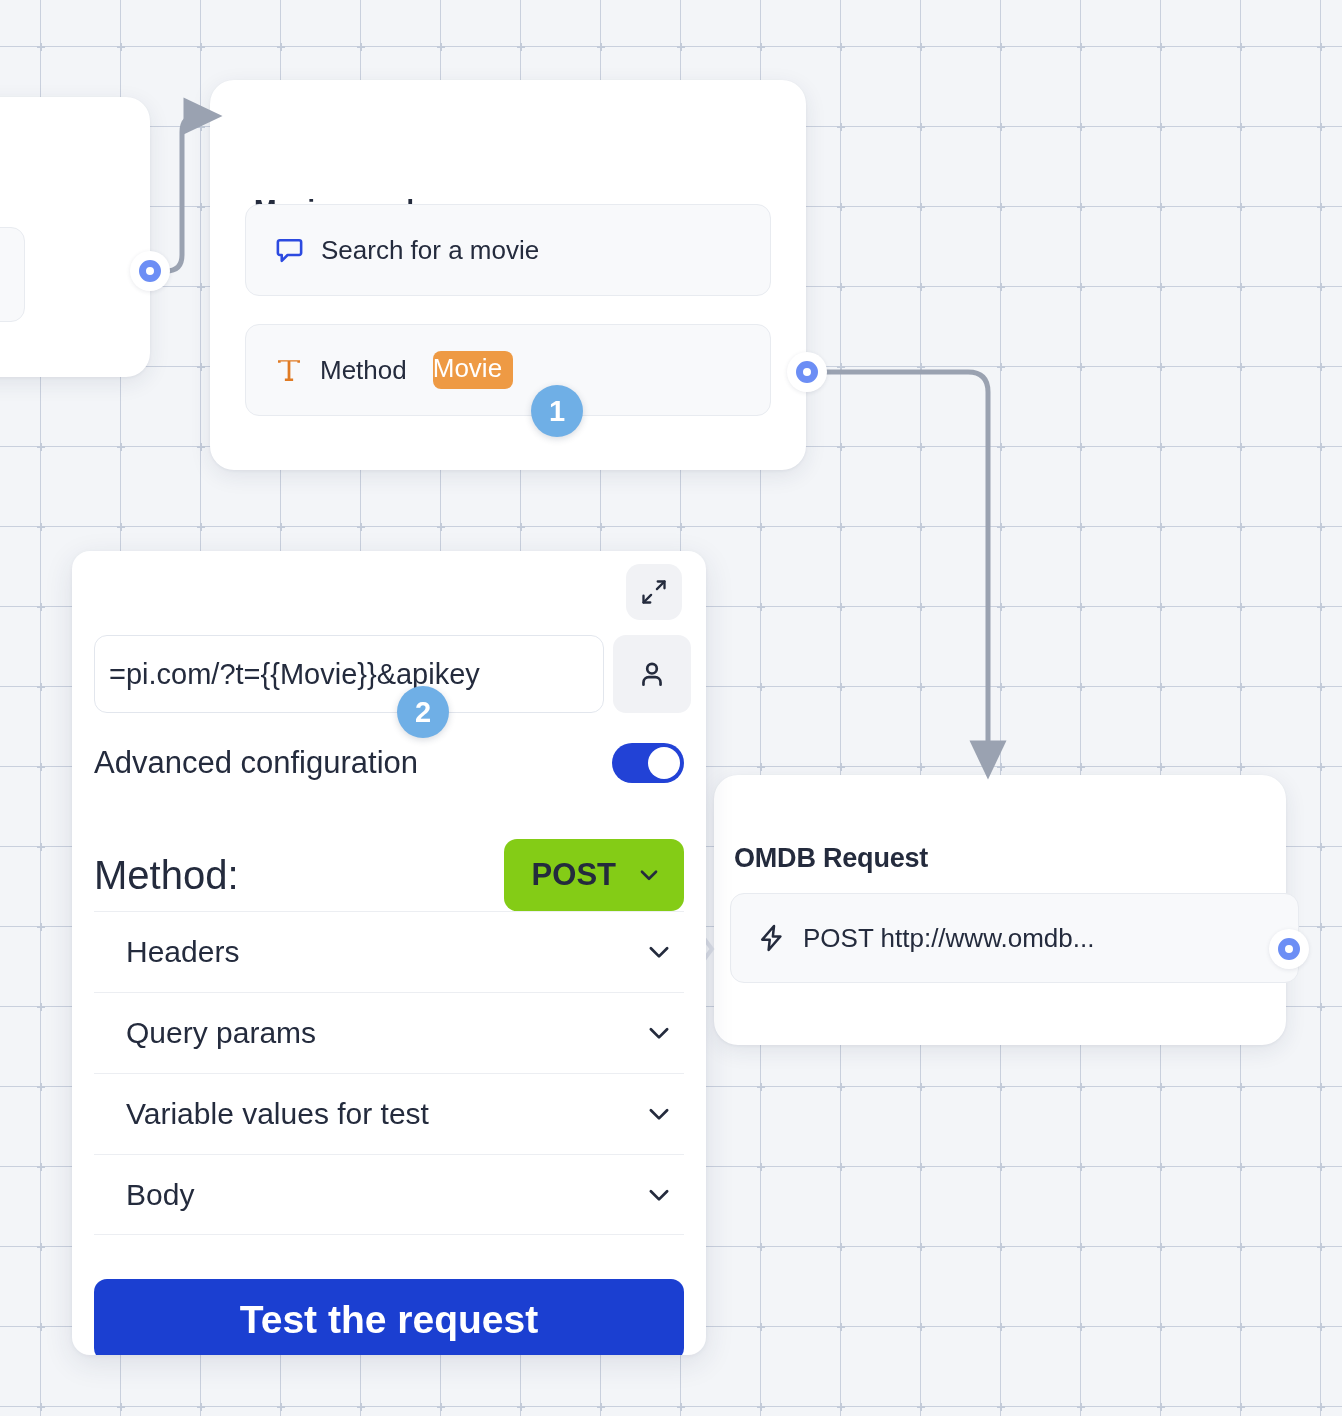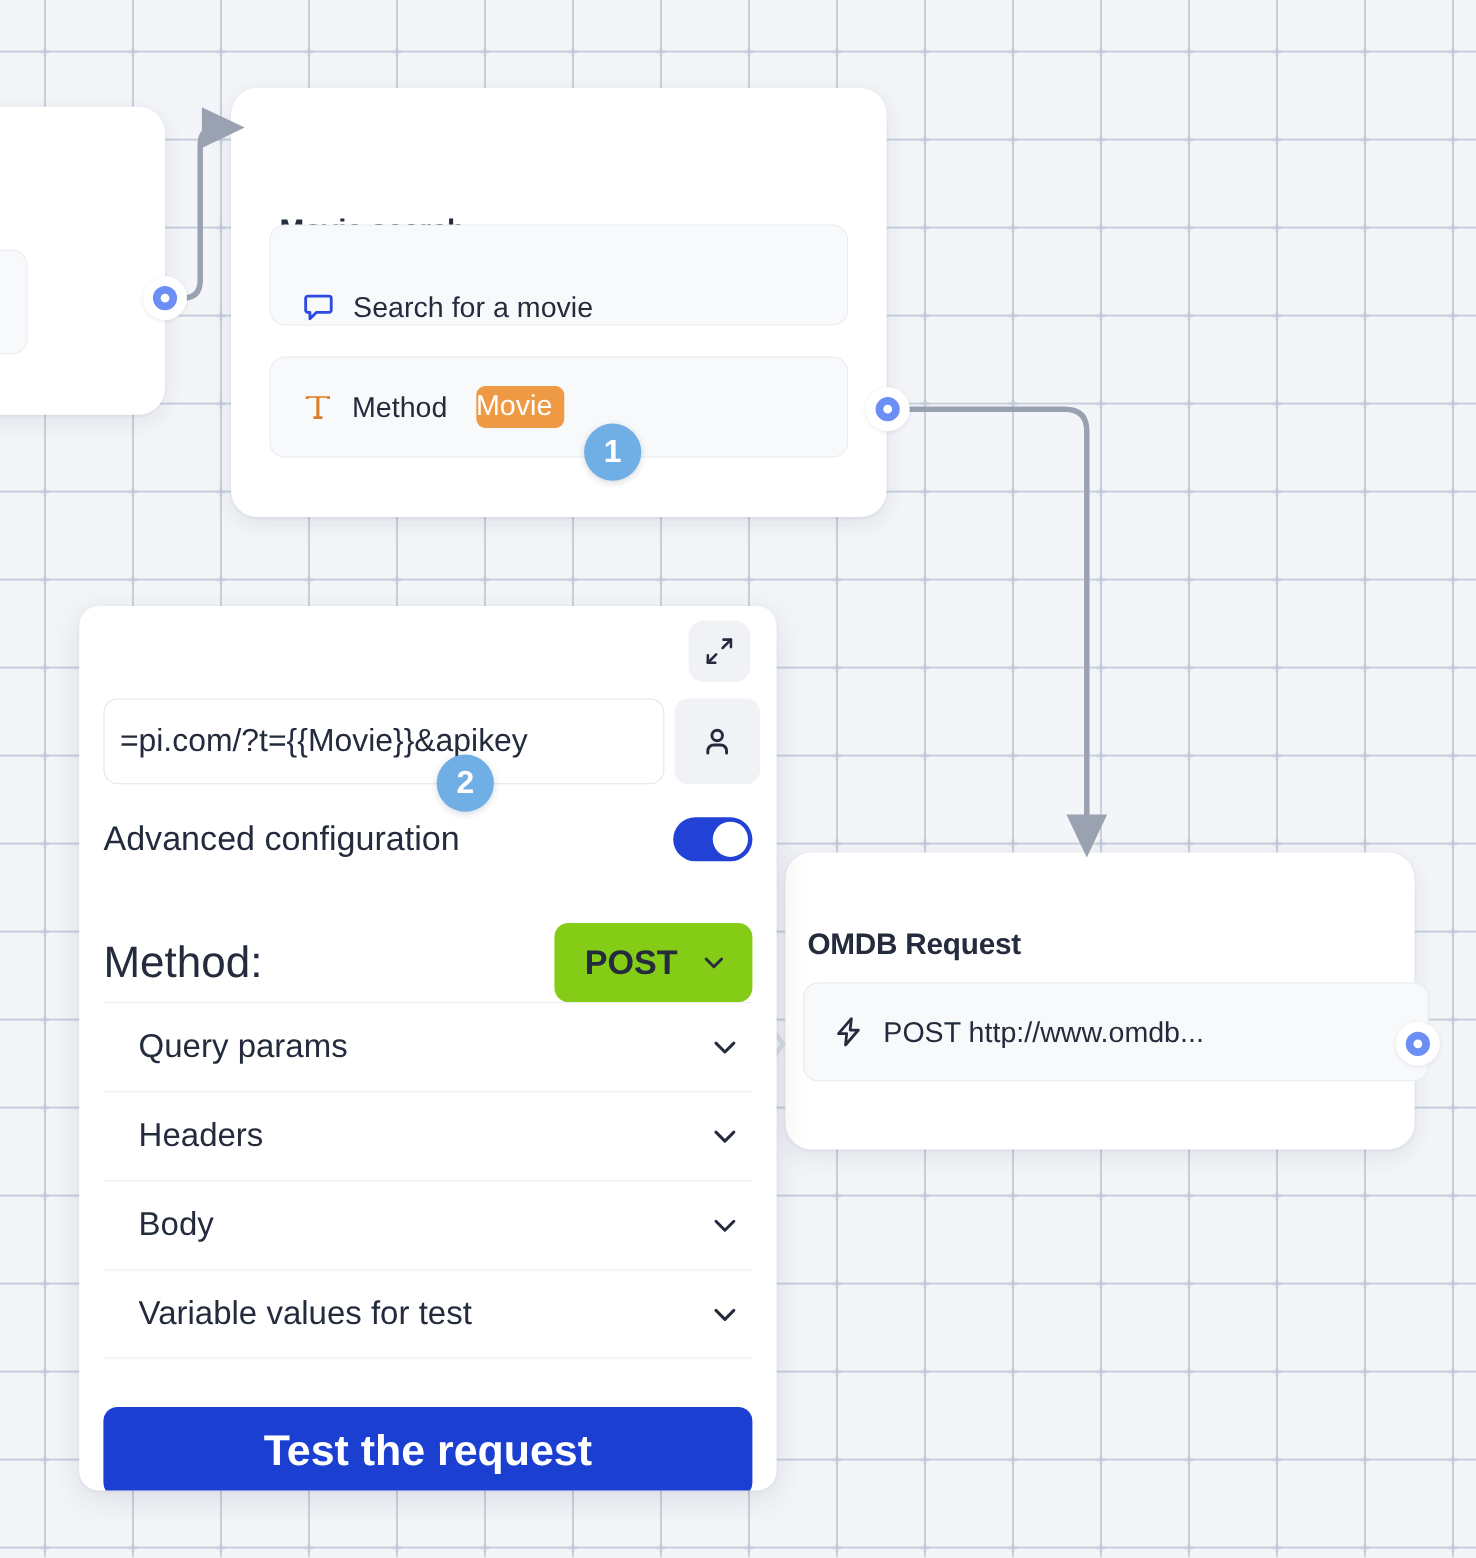--- a/index.html
+++ b/index.html
@@ -347,21 +347,21 @@
   <div class="node" id="card-left">
     <div class="inner-box"></div>
   </div>
   <div class="port" style="left:130px;top:251px;">
     <div class="port-ring"></div>
   </div>
 
   <div class="node" id="card-movie">
     <div class="node-title">Movie search</div>
 
-    <div class="node-row" style="position:absolute;left:35px;top:124px;width:526px;height:92px;padding:0 28px;align-items:flex-end;">
+    <div class="node-row" style="position:absolute;left:35px;top:124px;width:526px;height:92px;padding:0 28px;">
       <span class="row-icon">
         <svg width="31" height="31" viewBox="0 0 24 24" fill="none" stroke="#2c4ae0" stroke-width="2" stroke-linecap="round" stroke-linejoin="round">
           <path d="M21 5.5 A1.5 1.5 0 0 0 19.5 4 H4.5 A1.5 1.5 0 0 0 3 5.5 V14 A1.5 1.5 0 0 0 4.5 15.5 H6 V20 L10.5 15.5 H19.5 A1.5 1.5 0 0 0 21 14 Z"></path>
         </svg>
       </span>
       <span class="row-label">Search for a movie</span>
     </div>
 
     <div class="node-row" style="position:absolute;left:35px;top:244px;width:526px;height:92px;padding:0 28px;">
       <span class="row-icon">
@@ -437,45 +437,45 @@
         <span>
           <svg width="26" height="26" viewBox="0 0 24 24" fill="none" stroke="#242b3d" stroke-width="2.4" stroke-linecap="round" stroke-linejoin="round">
             <path d="M5.5 9 L12 15.5 L18.5 9"></path>
           </svg>
         </span>
       </button>
     </div>
 
     <div class="accordion">
       <div class="acc-item">
-        <span>Query params</span>
+        <span>Headers</span>
         <span>
           <svg width="30" height="30" viewBox="0 0 24 24" fill="none" stroke="#242b3d" stroke-width="2.2" stroke-linecap="round" stroke-linejoin="round">
               <path d="M5.5 9 L12 15.5 L18.5 9"></path>
             </svg>
         </span>
       </div>
       <div class="acc-item">
-        <span>Headers</span>
+        <span>Query params</span>
         <span>
           <svg width="30" height="30" viewBox="0 0 24 24" fill="none" stroke="#242b3d" stroke-width="2.2" stroke-linecap="round" stroke-linejoin="round">
               <path d="M5.5 9 L12 15.5 L18.5 9"></path>
             </svg>
         </span>
       </div>
       <div class="acc-item">
-        <span>Body</span>
+        <span>Variable values for test</span>
         <span>
           <svg width="30" height="30" viewBox="0 0 24 24" fill="none" stroke="#242b3d" stroke-width="2.2" stroke-linecap="round" stroke-linejoin="round">
               <path d="M5.5 9 L12 15.5 L18.5 9"></path>
             </svg>
         </span>
       </div>
       <div class="acc-item">
-        <span>Variable values for test</span>
+        <span>Body</span>
         <span>
           <svg width="30" height="30" viewBox="0 0 24 24" fill="none" stroke="#242b3d" stroke-width="2.2" stroke-linecap="round" stroke-linejoin="round">
               <path d="M5.5 9 L12 15.5 L18.5 9"></path>
             </svg>
         </span>
       </div>
     </div>
 
     <button class="test-btn">Test the request</button>
   </div>

